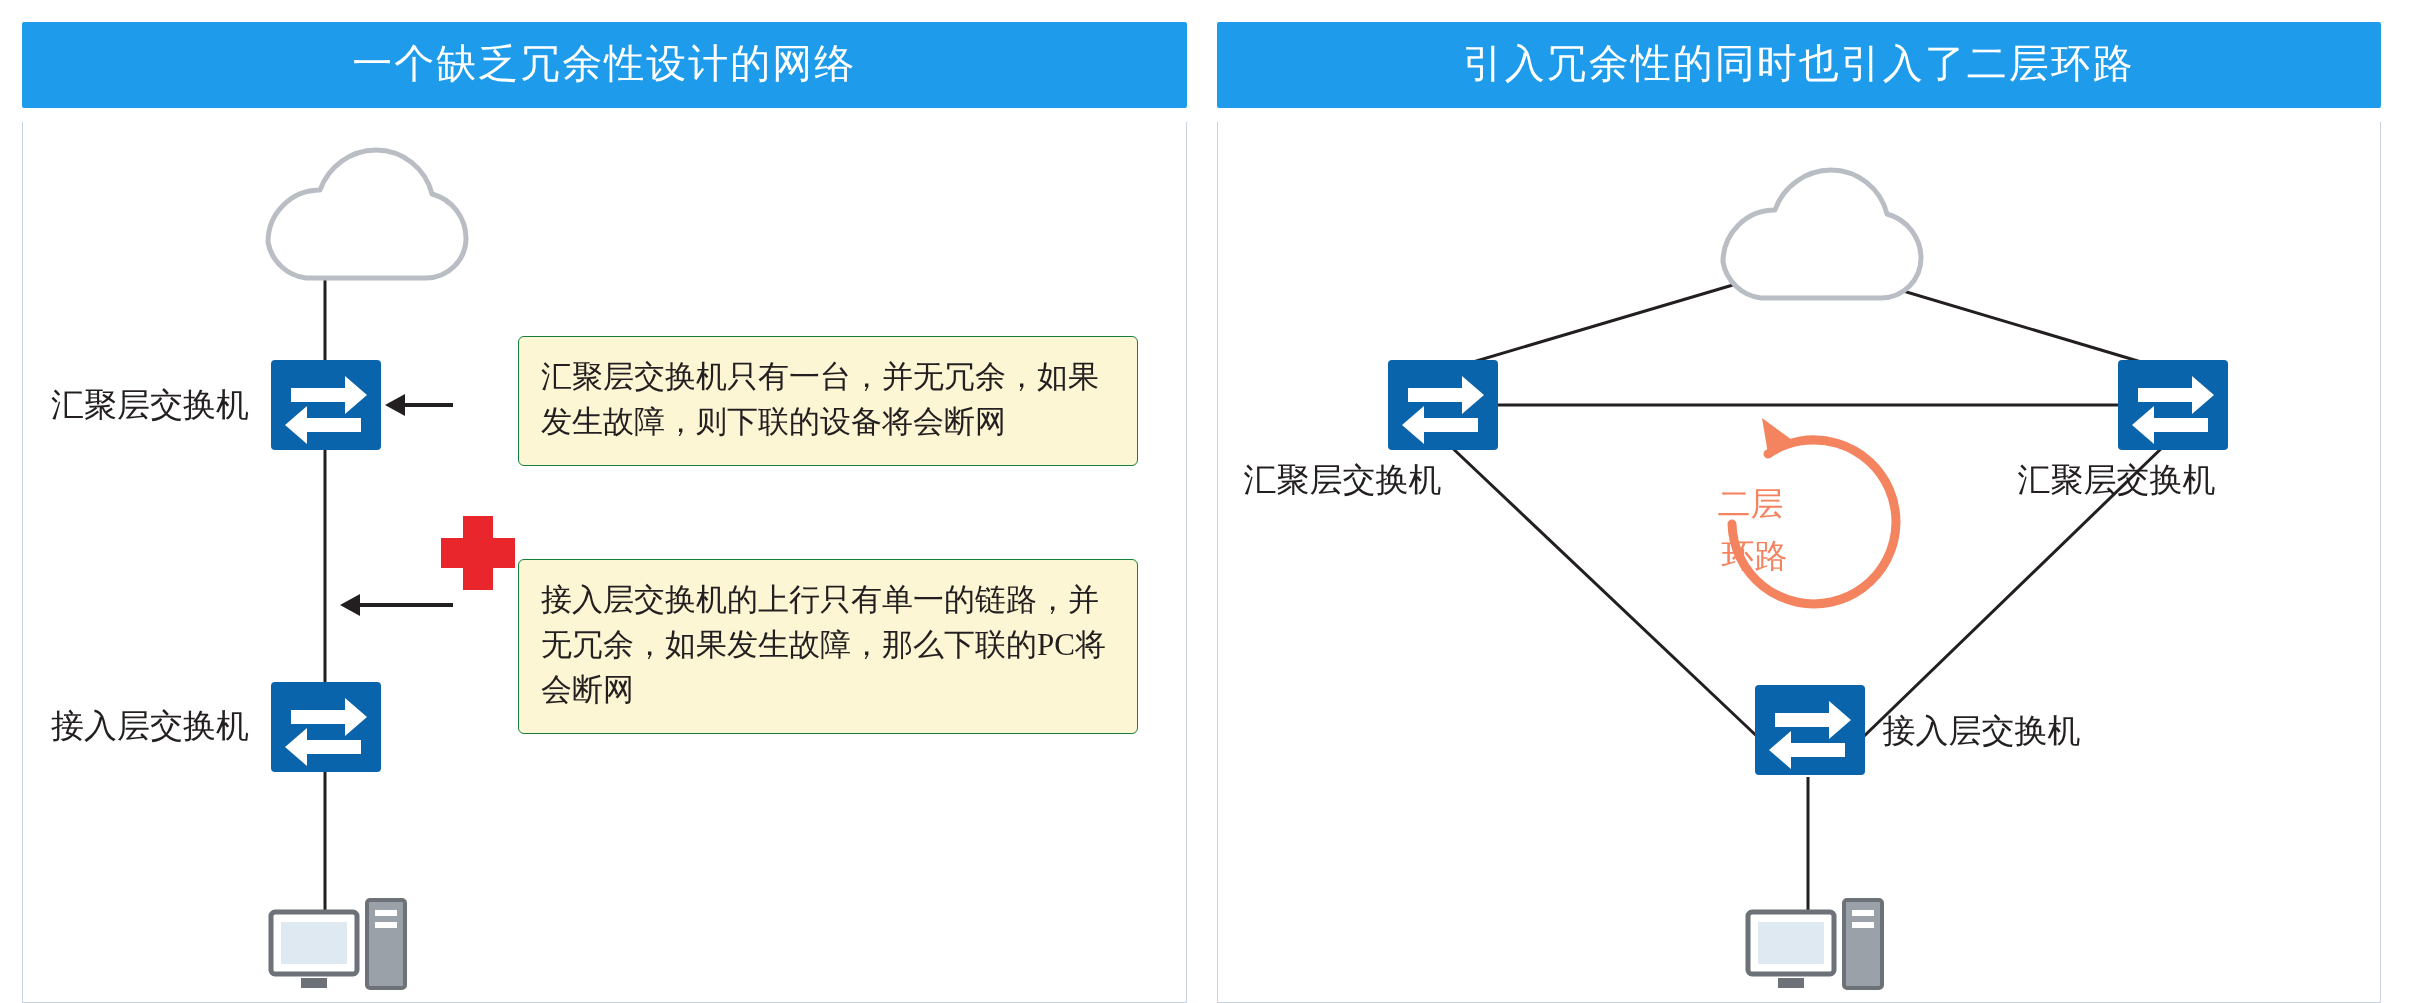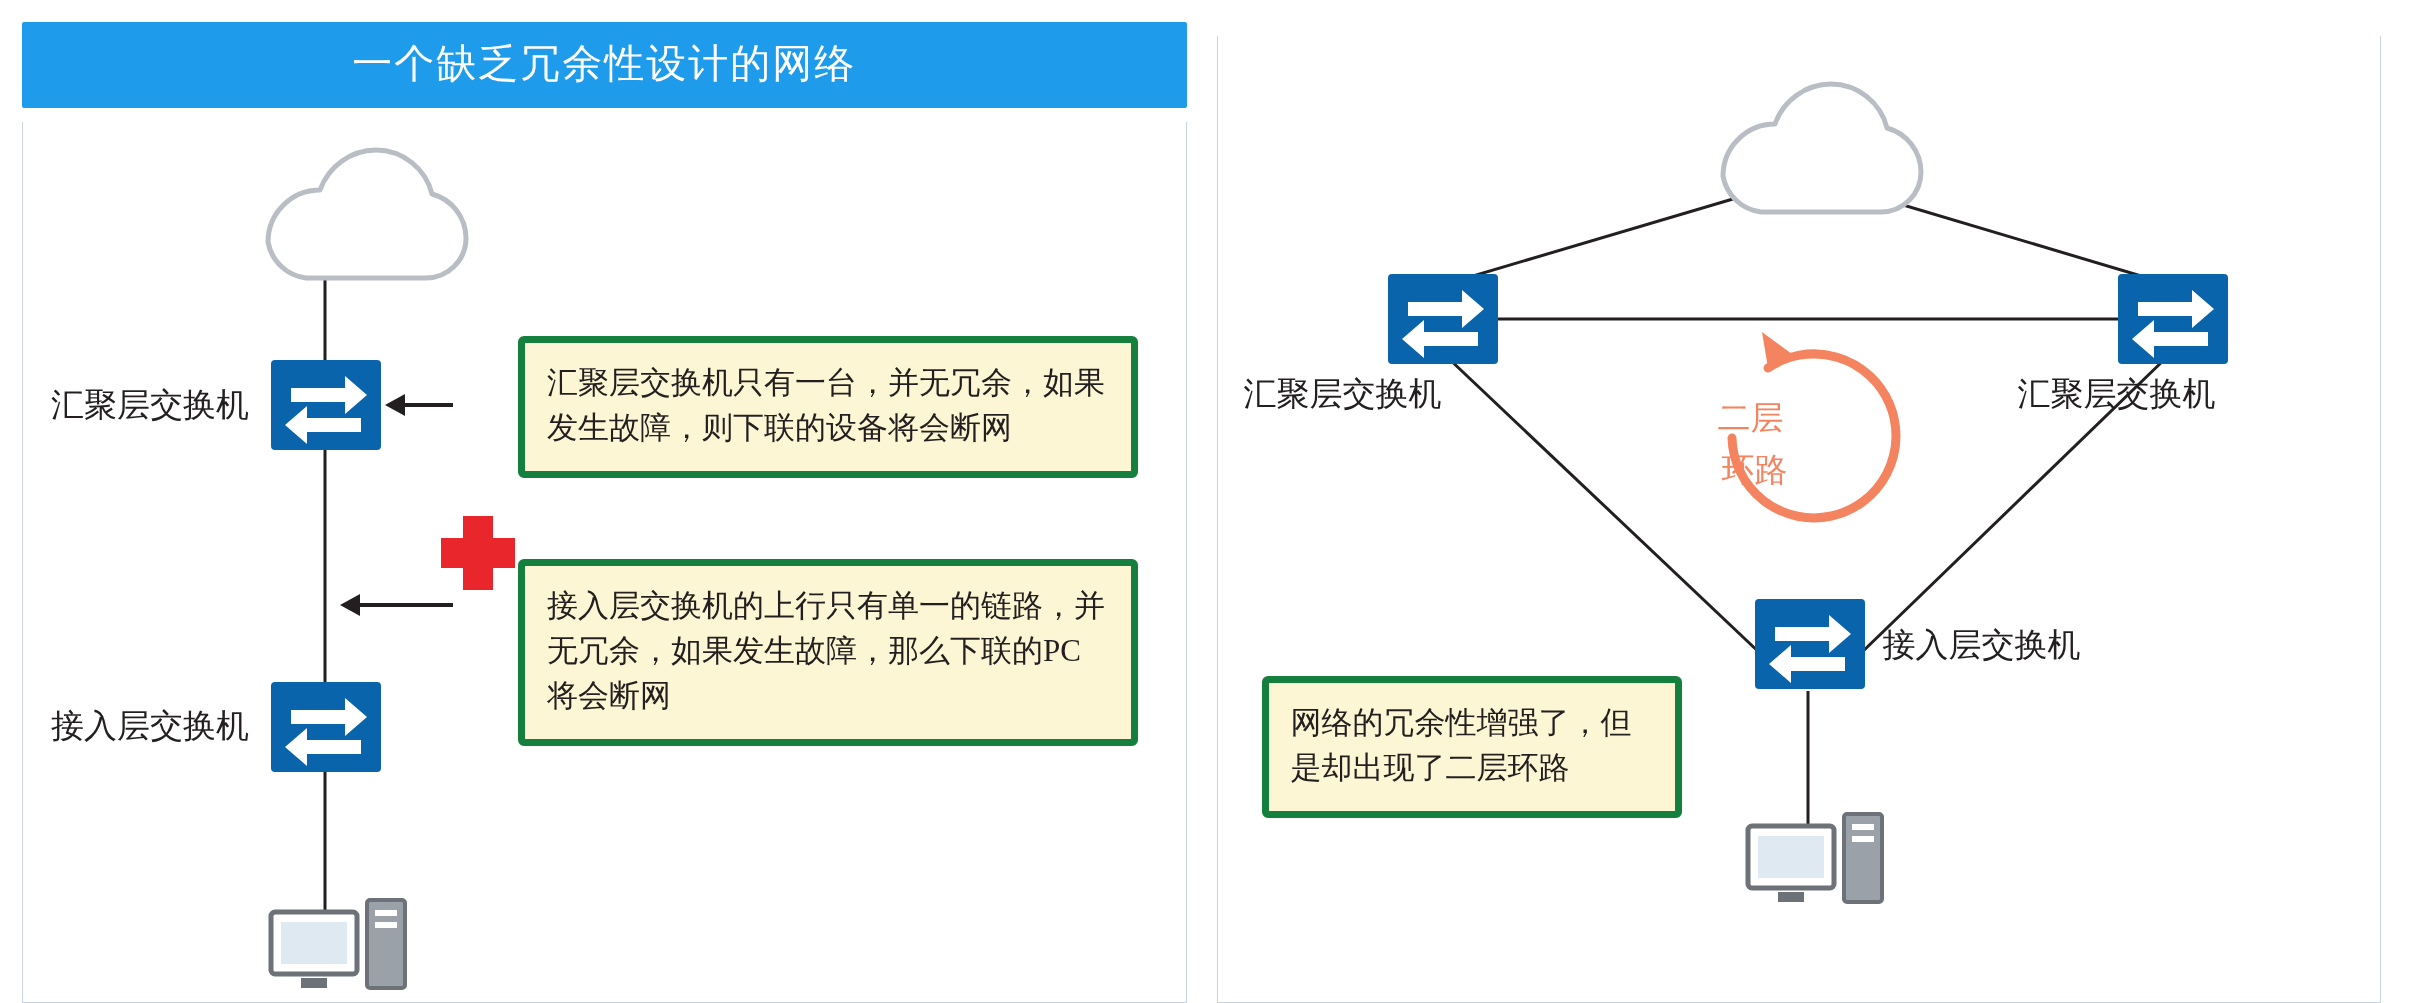--- a/index.html
+++ b/index.html
@@ -57,21 +57,21 @@
     position: absolute;
     font-family: Liberation Serif, serif;
     font-size: 33px;
     color: #231f20;
     white-space: nowrap;
     line-height: 1.3;
   }
   .callout {
     position: absolute;
     background: #fdf6d4;
-    border: 7px solid #15803d;
+    border: 1px solid #15803d;
     border-radius: 6px;
     padding: 18px 20px 20px 22px;
     font-family: "Liberation Serif", serif;
     font-size: 31px;
     color: #231f20;
     line-height: 1.45;
     box-sizing: border-box;
   }
   .loop-text {
     position: absolute;
@@ -138,20 +138,21 @@
       <div class="lbl" style="left:28px; top:262px;">汇聚层交换机</div>
       <div class="lbl" style="left:28px; top:583px;">接入层交换机</div>
 
       <div class="callout" style="left:495px; top:214px; width:620px;">汇聚层交换机只有一台，并无冗余，如果发生故障，则下联的设备将会断网</div>
       <div class="callout" style="left:495px; top:437px; width:620px;font-family:Liberation Serif, serif;">接入层交换机的上行只有单一的链路，并无冗余，如果发生故障，那么下联的PC将会断网</div>
 
     </div>
   </div>
 
   <div class="panel">
+    <div class="panel-title">引入冗余性的同时也引入了二层环路</div>
     <div class="panel-body">
 
       <svg width="1160" height="880" viewBox="0 0 1160 880">
 
         <line x1="525" y1="160" x2="228" y2="248" stroke="#231f20" stroke-width="3"></line>
         <line x1="655" y1="160" x2="950" y2="248" stroke="#231f20" stroke-width="3"></line>
         <line x1="240" y1="283" x2="940" y2="283" stroke="#231f20" stroke-width="3"></line>
         <line x1="228" y1="320" x2="545" y2="620" stroke="#231f20" stroke-width="3"></line>
         <line x1="950" y1="320" x2="640" y2="620" stroke="#231f20" stroke-width="3"></line>
         <line x1="590" y1="655" x2="590" y2="800" stroke="#231f20" stroke-width="3"></line>
@@ -193,18 +194,17 @@
         </g>
       </svg>
 
       <div class="lbl" style="left:26px; top:337px;">汇聚层交换机</div>
       <div class="lbl" style="left:800px; top:337px;">汇聚层交换机</div>
       <div class="lbl" style="left:665px; top:588px;">接入层交换机</div>
 
       <div class="loop-text" style="left:500px; top:360px; width:130px;">二层</div>
       <div class="loop-text" style="left:504px; top:412px; width:130px;">环路</div>
 
-      <div class="callout" style="left:44px; top:640px; width:420px;">网络的冗余性增强了，但是却出现了二层环路</div>
 
     </div>
   </div>
 
 </div>
 
 </body></html>

